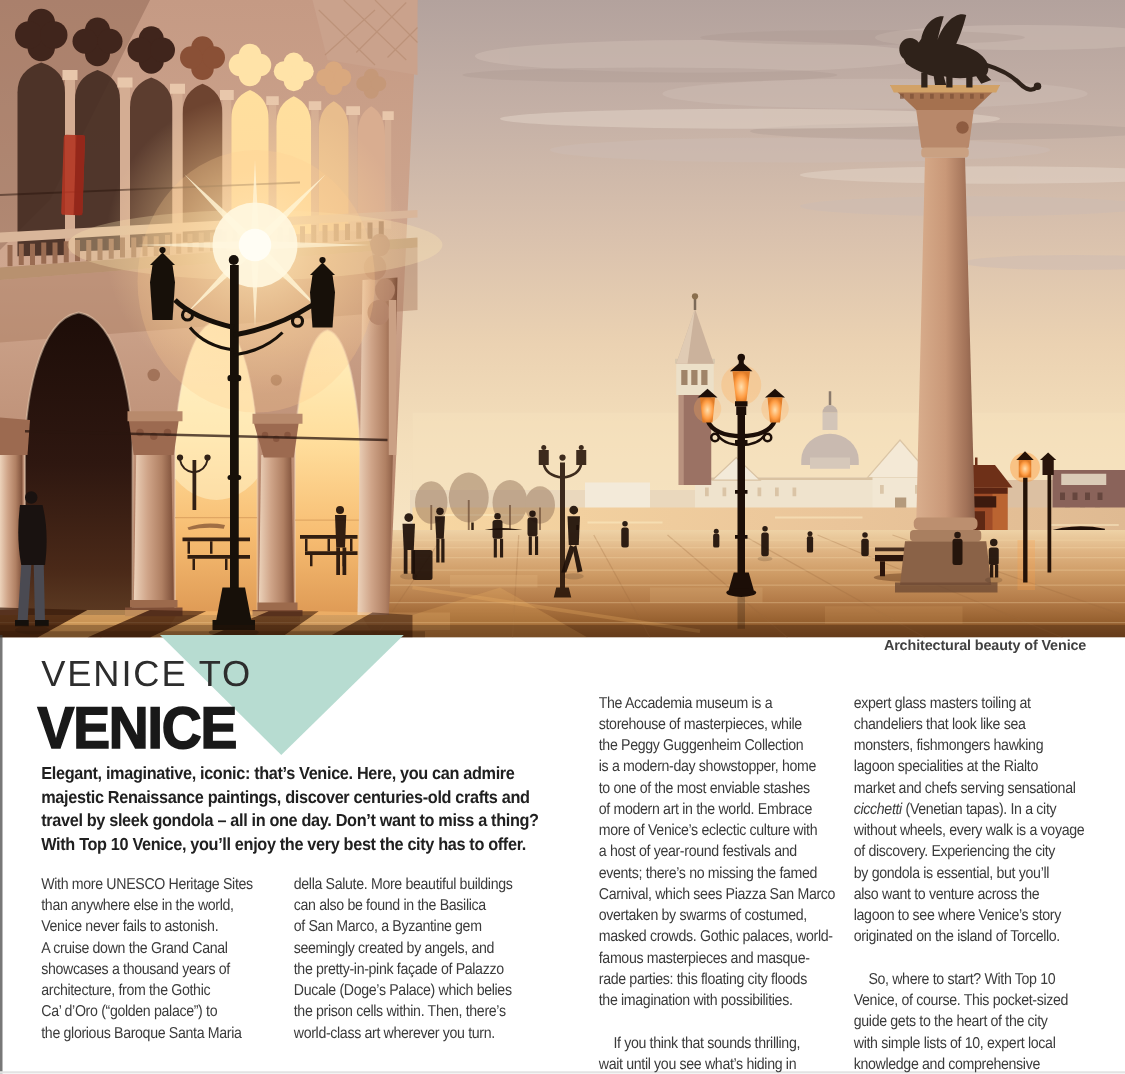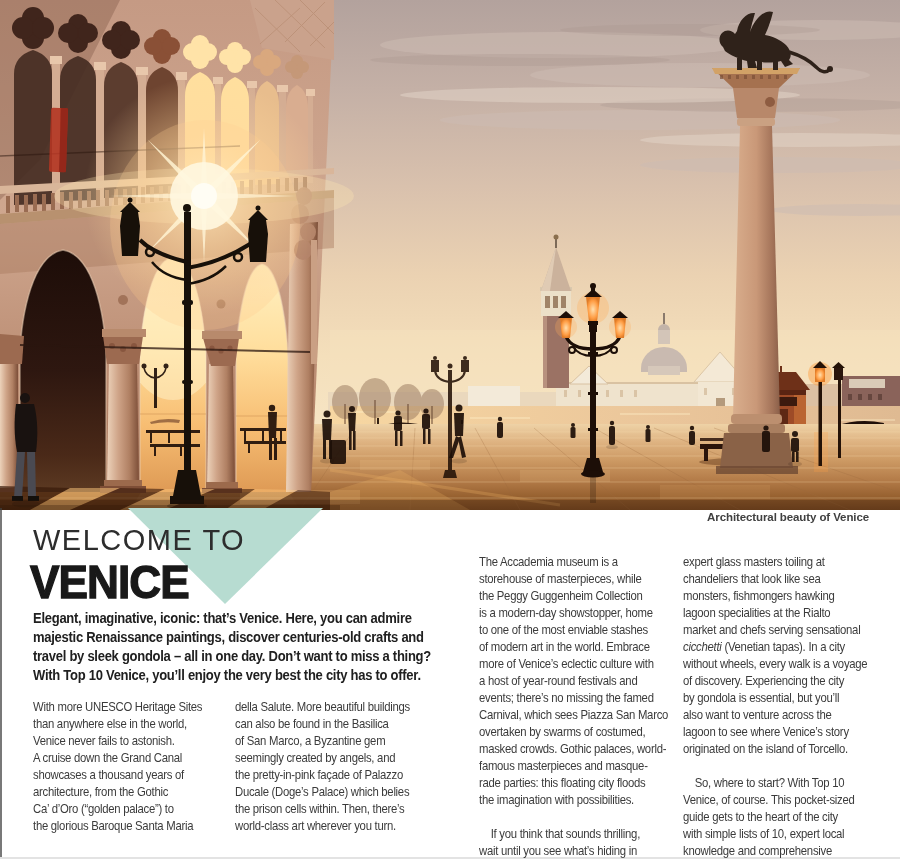--- a/index.html
+++ b/index.html
@@ -737,21 +737,21 @@
     <rect x="0" y="505" width="340" height="5" fill="#2e1608" opacity=".3"></rect>
   </svg>
   </div>
 
   <svg class="tri" width="198" height="97">
     <polygon points="1,0 196,0 98,96" fill="#b7dcd1"></polygon>
   </svg>
 
   <div class="caption" style="color: rgb(65, 65, 65);">Architectural beauty of Venice</div>
 
-  <div class="kicker">WELCOME TO</div>
+  <div class="kicker">VENICE TO</div>
   <div class="title">VENICE</div>
 
   <div class="intro">Elegant, imaginative, iconic: that’s Venice. Here, you can admire
 majestic Renaissance paintings, discover centuries-old crafts and
 travel by sleek gondola – all in one day. Don’t want to miss a thing?
 With Top 10 Venice, you’ll enjoy the very best the city has to offer.</div>
 
   <div class="bodycol" id="col1">With more UNESCO Heritage Sites
 than anywhere else in the world,
 Venice never fails to astonish.

